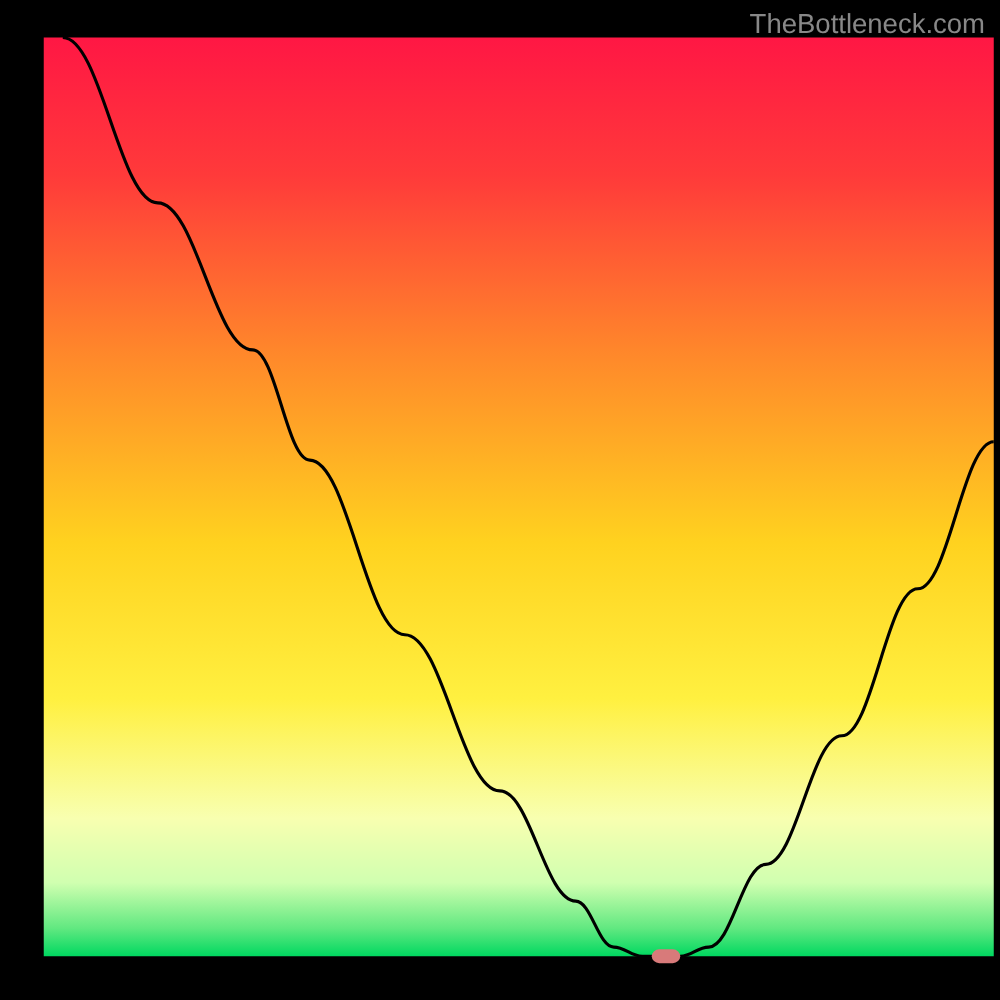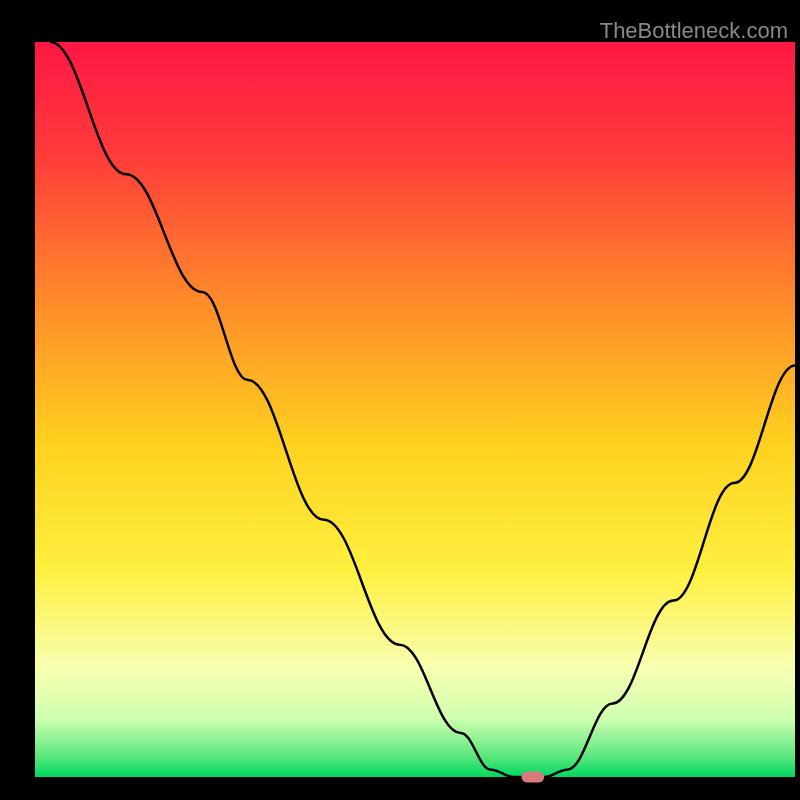--- a/index.html
+++ b/index.html
@@ -10,21 +10,20 @@
     background: #000;
     position: relative;
     font-family: Arial, sans-serif;
   }
   .chart-container {
     position: absolute;
     top: 0;
     left: 0;
     width: 800px;
     height: 756px;
-    margin-top: 12px;
   }
   .watermark {
     position: absolute;
     top: 6px;
     right: 12px;
     color: #888;
     font-size: 22px;
     font-weight: 500;
     z-index: 10;
   }

